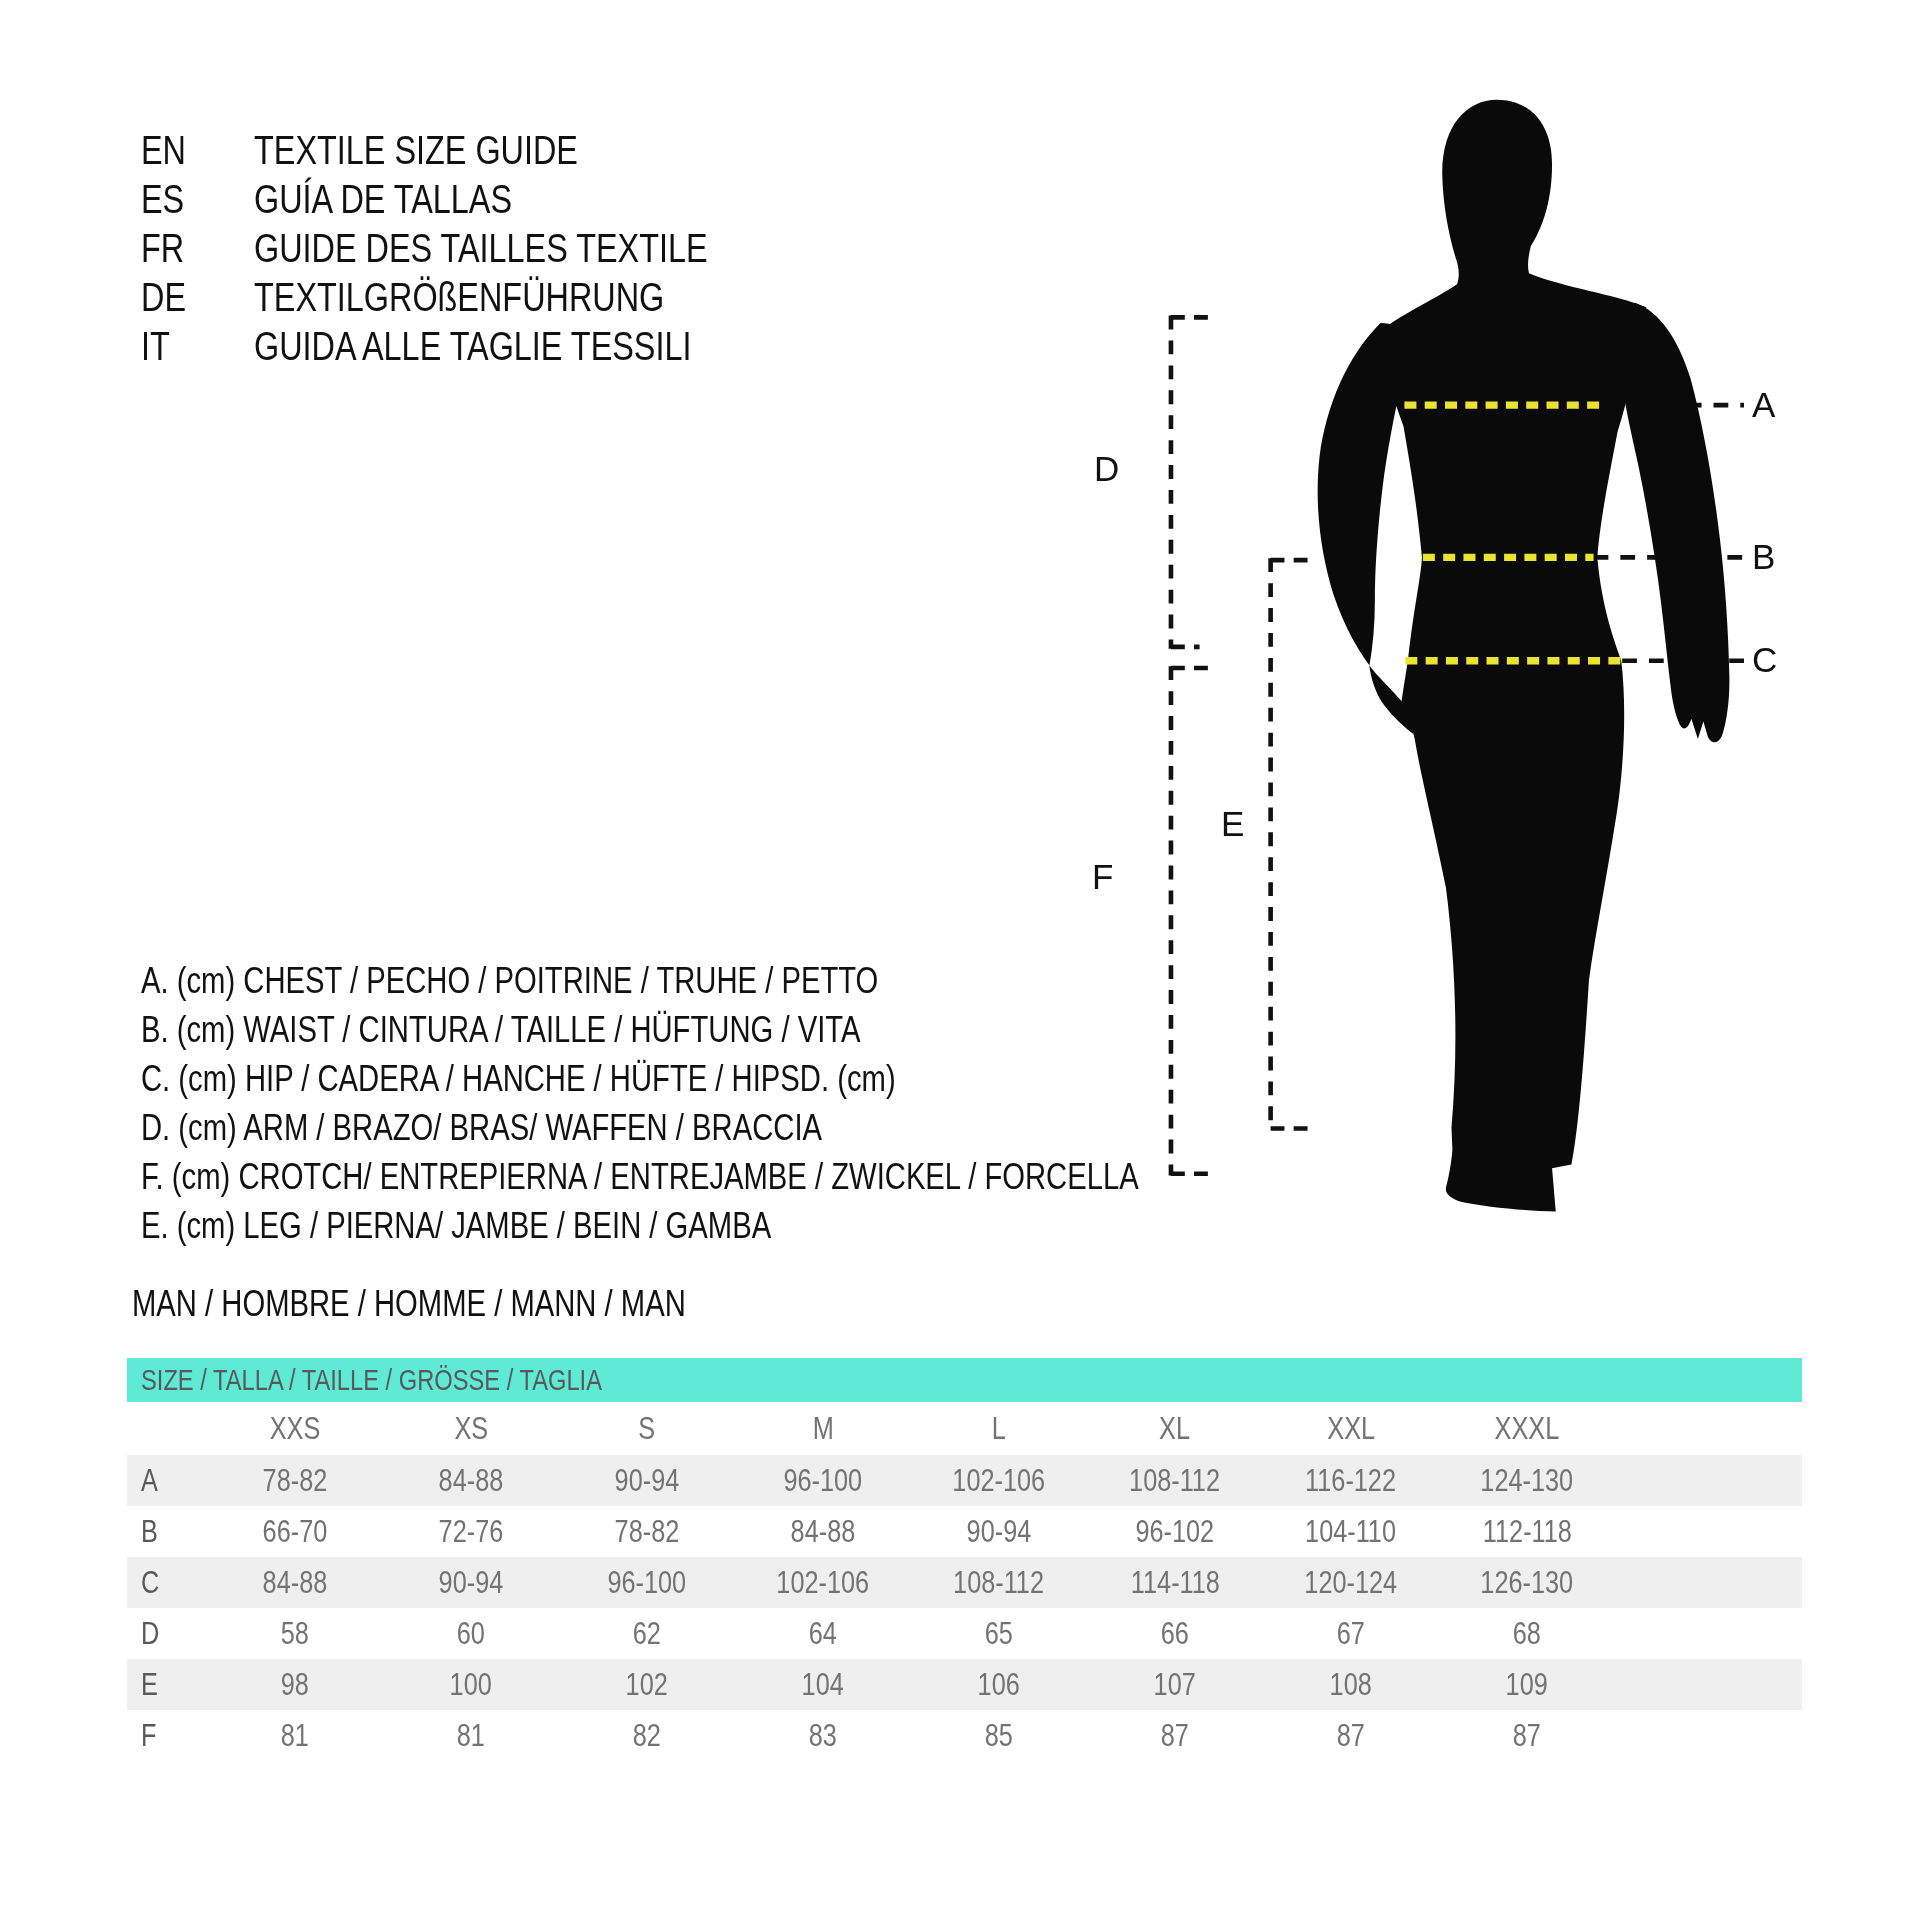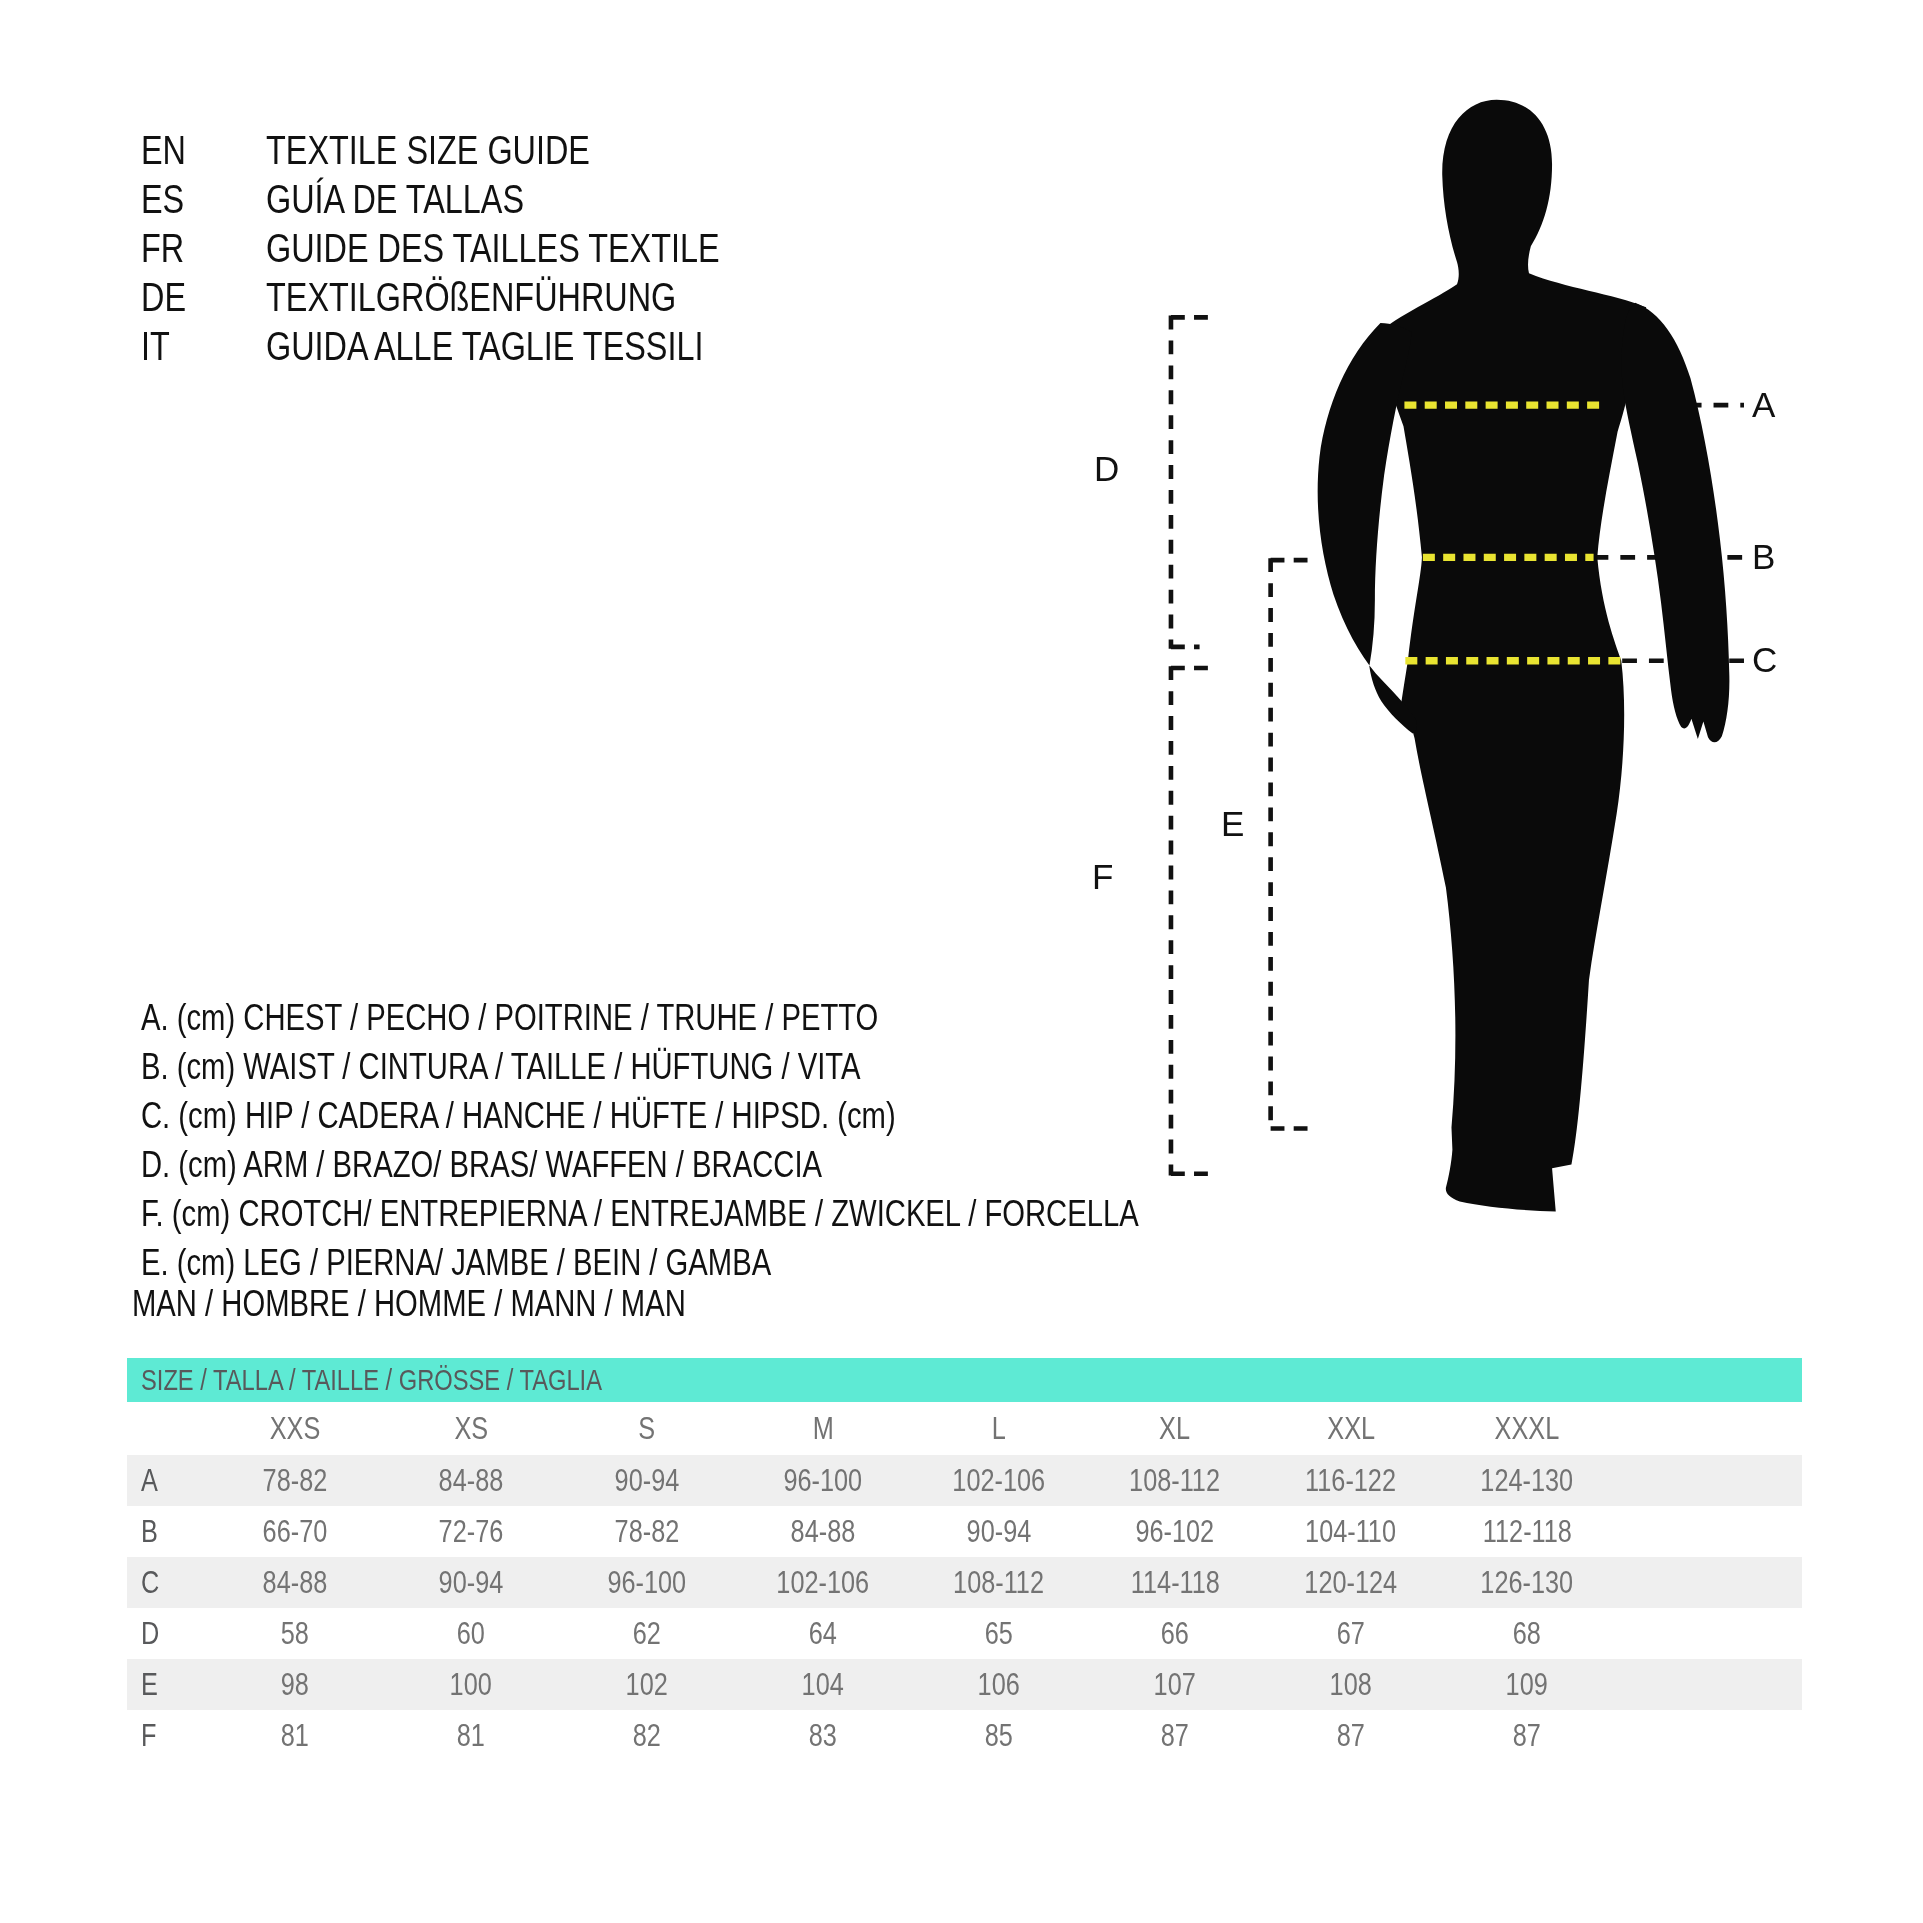--- a/index.html
+++ b/index.html
@@ -7,25 +7,25 @@
     position:relative;width:1848px;height:1923px;background:#ffffff;
     font-family:Liberation Sans, sans-serif;color:#111;
     overflow:hidden;
   }
   .cond{display:inline-block;transform:scaleX(0.79);transform-origin:0 50%;white-space:nowrap;}
   .cond-c{display:inline-block;transform:scaleX(0.79);transform-origin:50% 50%;white-space:nowrap;}
 
   
   .lang-col{position:absolute;top:126px;font-size:41px;line-height:49px;font-weight:400;}
   #lang-codes{left:141px;}
-  #lang-titles{left:266px;}
+  #lang-titles{left:254px;}
   .lang-col div{height:49px;}
 
   
-  #legend{position:absolute;left:141px;top:993px;font-size:37px;line-height:49px;}
+  #legend{position:absolute;left:141px;top:956px;font-size:37px;line-height:49px;}
   #legend div{height:49px;}
   #subject-line{position:absolute;left:132px;top:1279px;font-size:37px;line-height:49px;}
 
   
   #figure-svg{position:absolute;left:0;top:0;}
   .fig-label{position:absolute;width:41px;height:44px;line-height:44px;font-size:35px;text-align:left;color:#111;}
 
   
   #size-table{position:absolute;left:127px;top:1358px;width:1675px;}
   #table-title-bar{height:44px;background:#5eead4;line-height:44px;}

